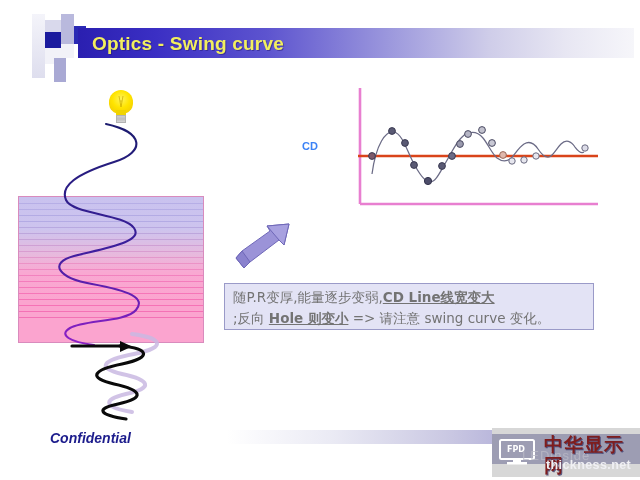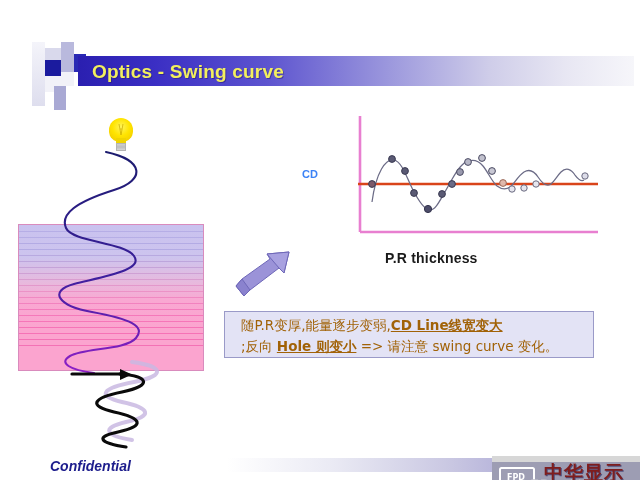--- a/index.html
+++ b/index.html
@@ -1,21 +1,21 @@
 <!DOCTYPE html>
 <html><head>
 <meta charset="utf-8">
 <style>
   html,body{margin:0;padding:0;background:#ffffff;}
   body{
     width:640px;height:480px;overflow:hidden;position:relative;
     font-family:"Liberation Sans","DejaVu Sans",sans-serif;
     background:#ffffff;
   }
-  .slide{position:absolute;inset:0;background:#fff;margin-top:28px;}
+  .slide{position:absolute;inset:0;background:#fff;}
 
   
   .title-bar{
     position:absolute;left:78px;top:28px;width:556px;height:30px;
     background:linear-gradient(to right,#2a1fb0 0%,#3b2fc4 14%,#5d54cf 34%,#9c98dd 56%,#cfcde9 74%,#e8e7f3 88%,#f6f6fa 100%);
   }
   .title-text{
     position:absolute;left:92px;top:31px;height:26px;line-height:26px;
     font-size:19px;font-weight:bold;color:#f2ef5e;letter-spacing:.2px;
     text-shadow:1px 1px 0 rgba(40,30,120,.55);
@@ -68,22 +68,22 @@
   }
   .pr-label{
     position:absolute;left:385px;top:222px;font-size:14px;font-weight:bold;color:#1a1a1a;
     letter-spacing:.2px;
   }
 
   
   .note{
     position:absolute;left:224px;top:283px;width:370px;height:47px;
     background:#e3e3f5;border:1px solid #9a9ac8;box-sizing:border-box;
-    padding:3px 8px 0 16px;
-    font-size:13.5px;color:#a16207;line-height:21px;
+    padding:3px 8px 0 8px;
+    font-size:13.5px;color:#737373;line-height:21px;
     font-family:"DejaVu Sans","Liberation Sans",sans-serif;
     white-space:nowrap;overflow:hidden;
   }
   .note b{font-weight:bold;text-decoration:underline;}
   .note .plain{font-weight:normal;}
 
   
   .footer-bar{
     position:absolute;left:50px;top:430px;width:590px;height:14px;
     background:linear-gradient(to right,#ffffff 0%,#ffffff 30%,#eaeaf4 48%,#c9c7e2 68%,#a7a4d4 84%,#8f8cc9 100%);
@@ -247,21 +247,20 @@
         <circle cx="192" cy="57" r="3.4" fill="#c8c8d4" stroke="#4a4a62" stroke-width="1"></circle>
         <circle cx="203" cy="69" r="3.4" fill="#e0b8ac" stroke="#9a6a5a" stroke-width="1"></circle>
         <circle cx="212" cy="75" r="3.2" fill="#e6e6ee" stroke="#6a6a80" stroke-width="1"></circle>
         <circle cx="224" cy="74" r="3.2" fill="#e6e6ee" stroke="#6a6a80" stroke-width="1"></circle>
         <circle cx="236" cy="70" r="3.2" fill="#e6e6ee" stroke="#6a6a80" stroke-width="1"></circle>
         <circle cx="285" cy="62" r="3.2" fill="#dcdce8" stroke="#6a6a80" stroke-width="1"></circle>
       </g>
     </svg>
   </div>
   <div class="cd-label">CD</div>
-  <div class="pr-label">P.R thickness</div>
 
   <div class="note">
     <div><span class="plain">随P.R变厚,能量逐步变弱,</span><b>CD Line线宽变大</b></div>
     <div><span class="plain">;反向 </span><b>Hole 则变小</b><span class="plain"> =&gt; 请注意 swing curve 变化。</span></div>
   </div>
 
   <div class="footer-bar"></div>
   <div class="confidential">Confidential</div>
 
   <div class="watermark">

